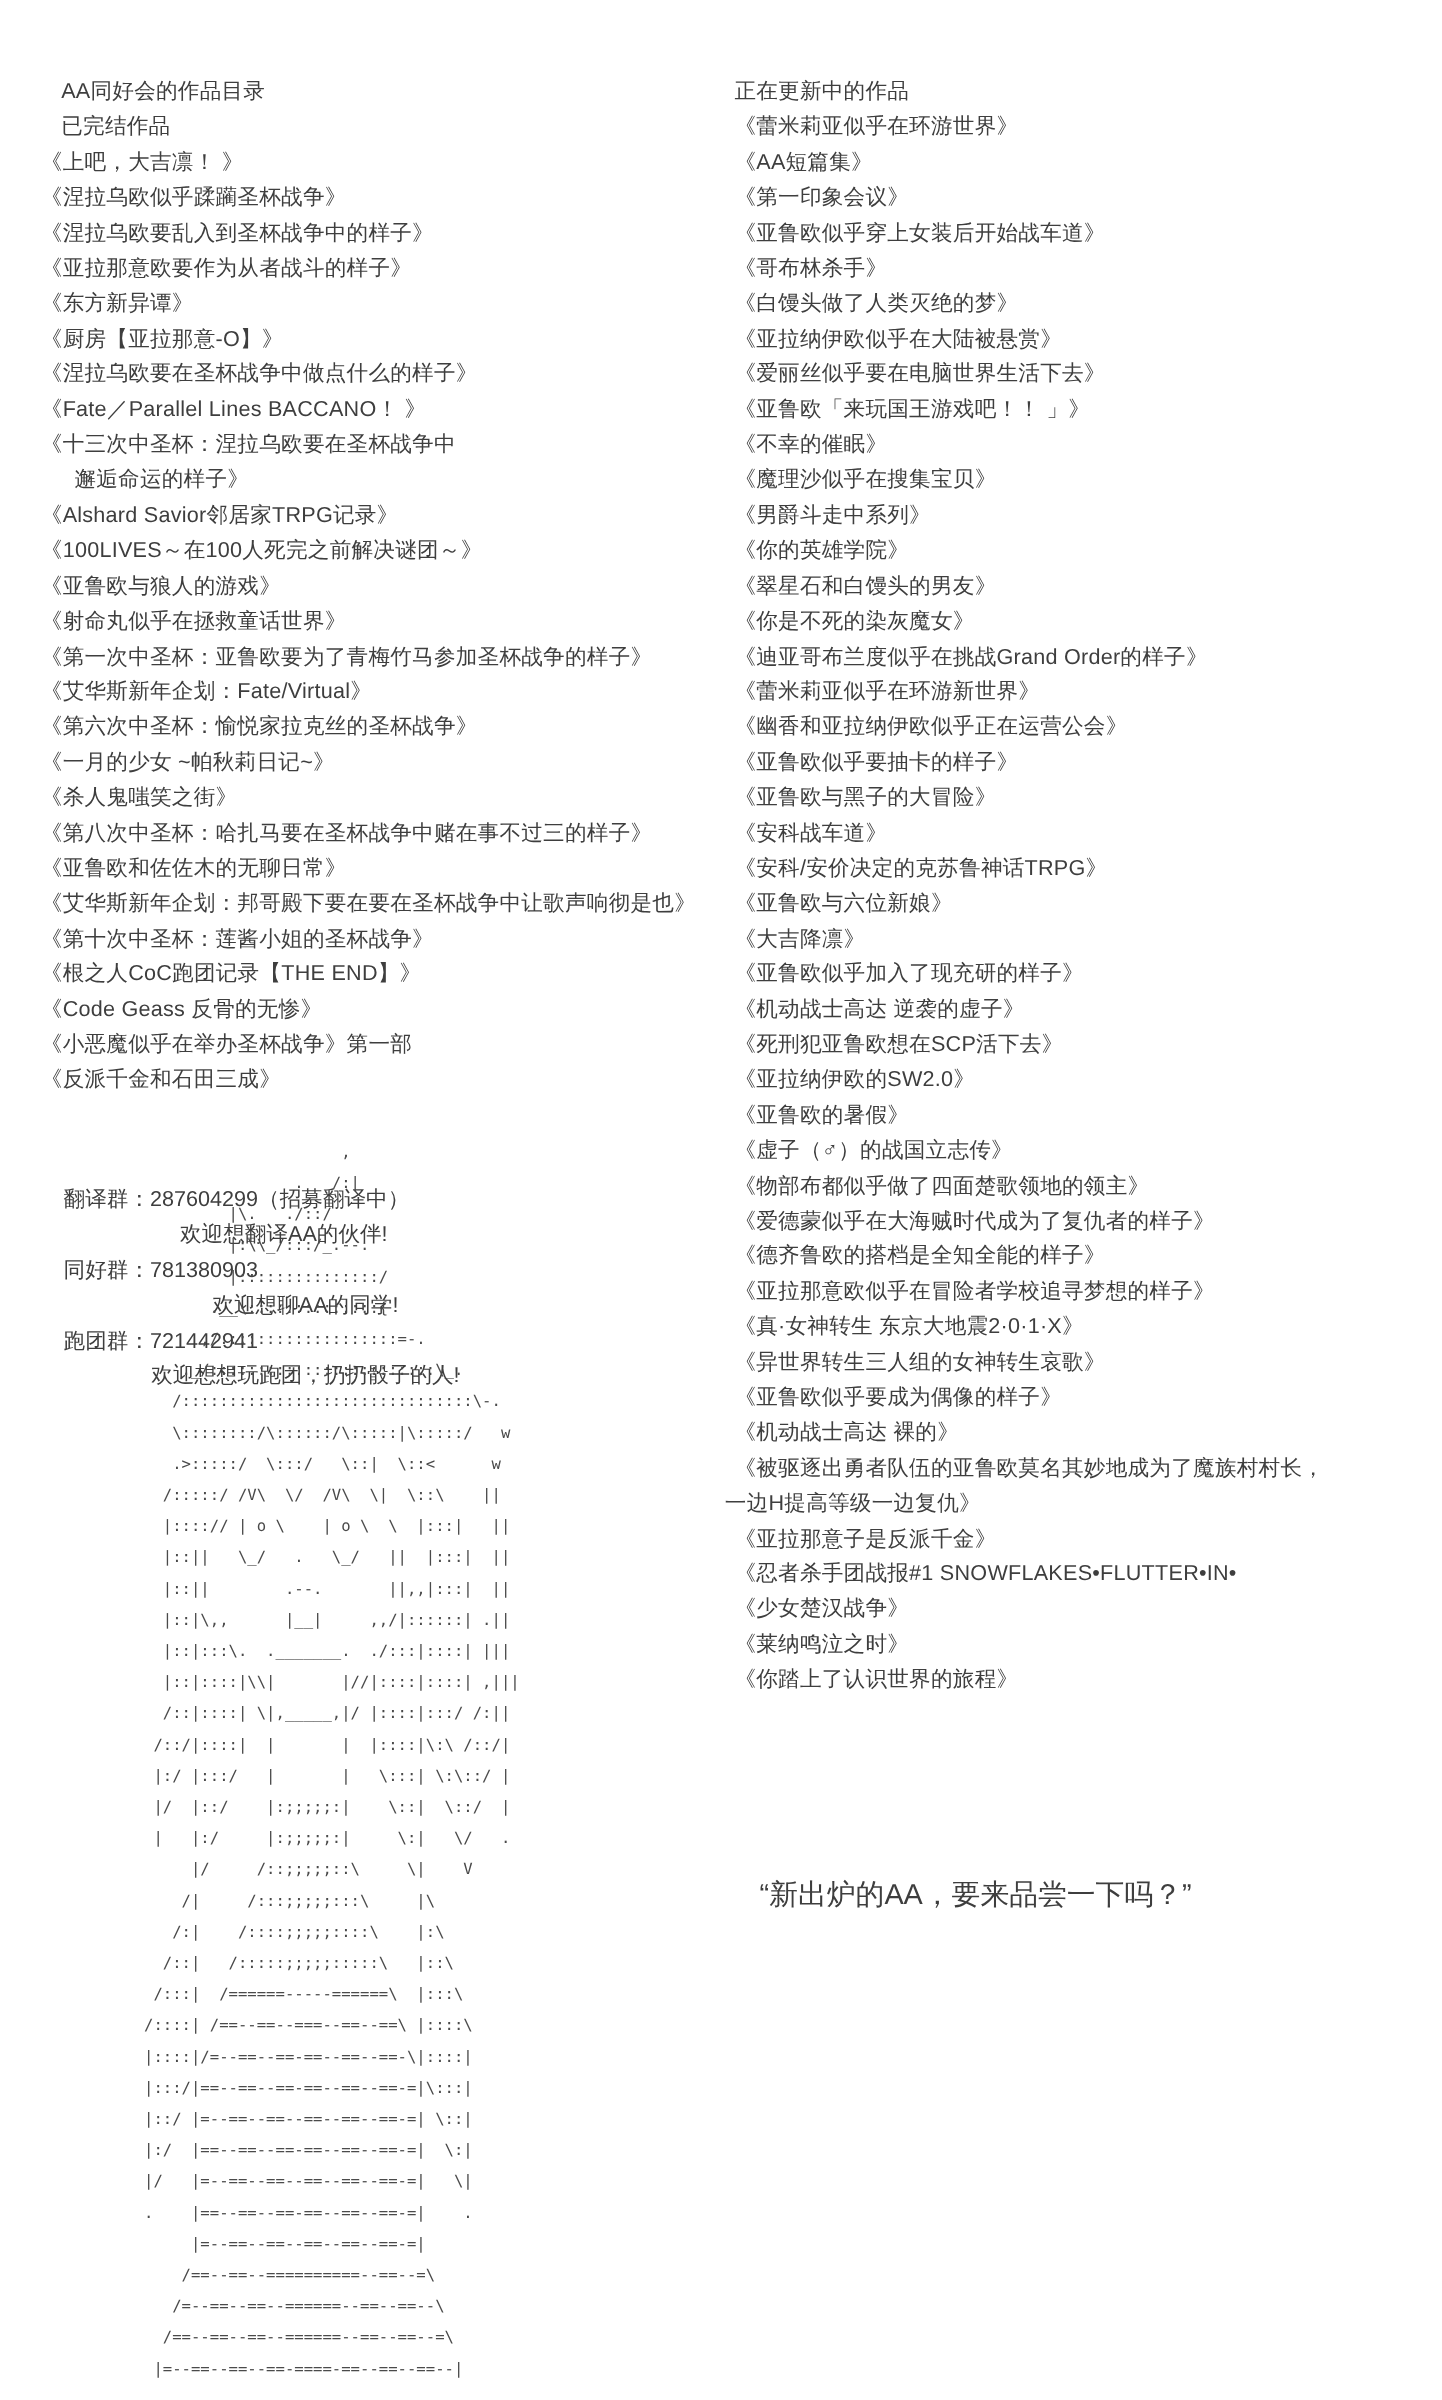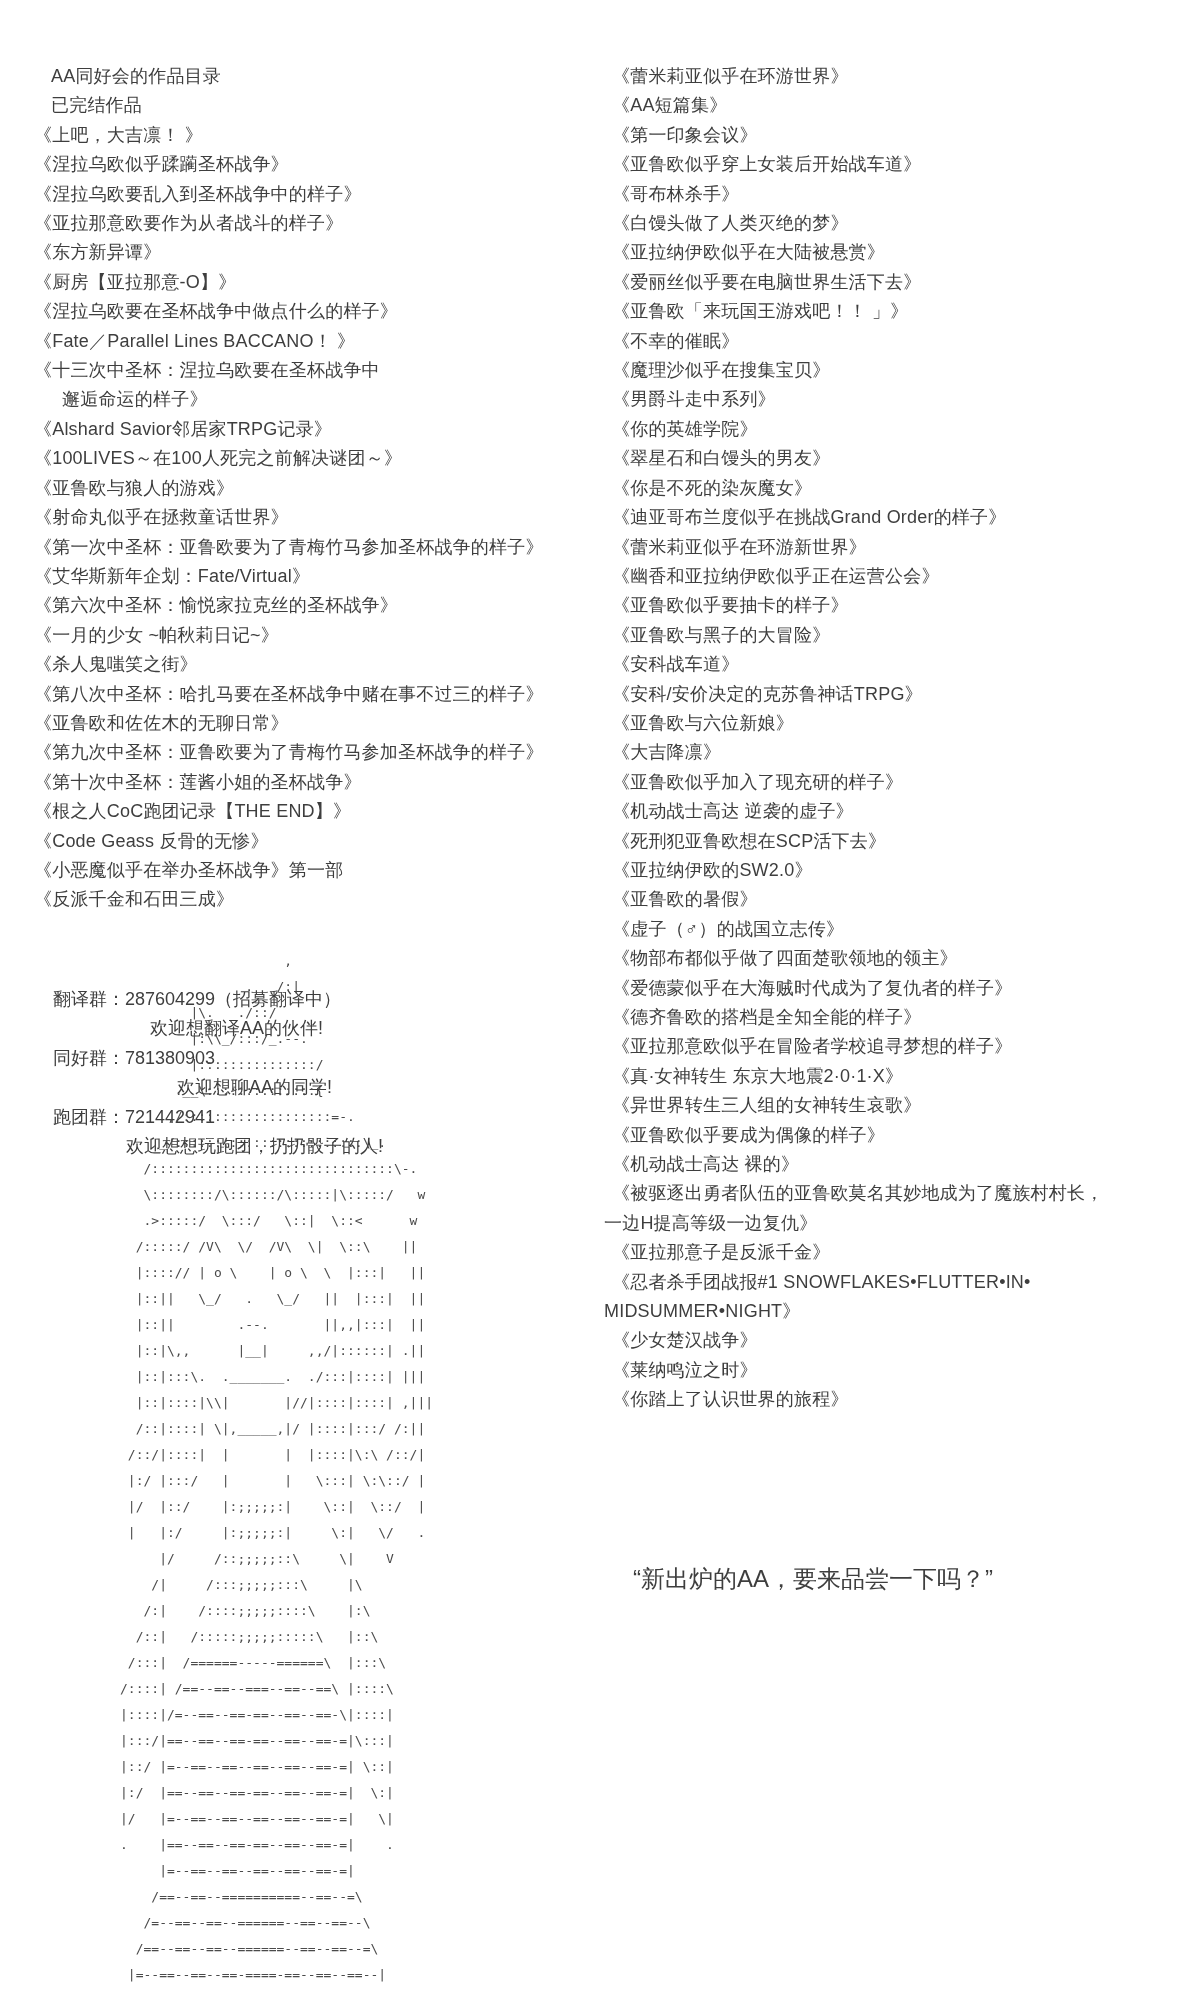--- a/index.html
+++ b/index.html
@@ -62,30 +62,31 @@
         <div class="line">《100LIVES～在100人死完之前解决谜团～》</div>
         <div class="line">《亚鲁欧与狼人的游戏》</div>
         <div class="line">《射命丸似乎在拯救童话世界》</div>
         <div class="line">《第一次中圣杯：亚鲁欧要为了青梅竹马参加圣杯战争的样子》</div>
         <div class="line">《艾华斯新年企划：Fate/Virtual》</div>
         <div class="line">《第六次中圣杯：愉悦家拉克丝的圣杯战争》</div>
         <div class="line">《一月的少女 ~帕秋莉日记~》</div>
         <div class="line">《杀人鬼嗤笑之街》</div>
         <div class="line">《第八次中圣杯：哈扎马要在圣杯战争中赌在事不过三的样子》</div>
         <div class="line">《亚鲁欧和佐佐木的无聊日常》</div>
-        <div class="line">《第九次中圣杯：亚鲁欧要为了青梅竹马参加圣杯战争的样子》</div>
+        <div class="line">《艾华斯新年企划：邦哥殿下要在要在圣杯战争中让歌声响彻是也》</div>
         <div class="line">《第十次中圣杯：莲酱小姐的圣杯战争》</div>
         <div class="line">《根之人CoC跑团记录【THE END】》</div>
         <div class="line">《Code Geass 反骨的无惨》</div>
         <div class="line">《小恶魔似乎在举办圣杯战争》第一部</div>
         <div class="line">《反派千金和石田三成》</div>
       </div>
   </div>
 
   <div class="col col-right">
+    <div class="line">正在更新中的作品</div>
     <div>
         <div class="line">《蕾米莉亚似乎在环游世界》</div>
         <div class="line">《AA短篇集》</div>
         <div class="line">《第一印象会议》</div>
         <div class="line">《亚鲁欧似乎穿上女装后开始战车道》</div>
         <div class="line">《哥布林杀手》</div>
         <div class="line">《白馒头做了人类灭绝的梦》</div>
         <div class="line">《亚拉纳伊欧似乎在大陆被悬赏》</div>
         <div class="line">《爱丽丝似乎要在电脑世界生活下去》</div>
         <div class="line">《亚鲁欧「来玩国王游戏吧！！ 」》</div>
@@ -115,21 +116,20 @@
         <div class="line">《德齐鲁欧的搭档是全知全能的样子》</div>
         <div class="line">《亚拉那意欧似乎在冒险者学校追寻梦想的样子》</div>
         <div class="line">《真·女神转生 东京大地震2·0·1·X》</div>
         <div class="line">《异世界转生三人组的女神转生哀歌》</div>
         <div class="line">《亚鲁欧似乎要成为偶像的样子》</div>
         <div class="line">《机动战士高达 裸的》</div>
         <div class="line">《被驱逐出勇者队伍的亚鲁欧莫名其妙地成为了魔族村村长，</div>
         <div class="line" style="margin-left: -8px;">一边H提高等级一边复仇》</div>
         <div class="line">《亚拉那意子是反派千金》</div>
         <div class="line">《忍者杀手团战报#1 SNOWFLAKES•FLUTTER•IN•</div>
-        <div class="line" style="margin-left: -8px;">MIDSUMMER•NIGHT》</div>
         <div class="line">《少女楚汉战争》</div>
         <div class="line">《莱纳鸣泣之时》</div>
         <div class="line">《你踏上了认识世界的旅程》</div>
       </div>
   </div>
 
   <div class="contact"><div class="line">翻译群：287604299（招募翻译中）</div><div class="line" style="margin-left: 97px;">欢迎想翻译AA的伙伴!</div><div class="line">同好群：781380903</div><div class="line" style="margin-left: 73px; text-align: center;">欢迎想聊AA的同学!</div><div class="line">跑团群：721442941</div><div class="line" style="margin-left: 73px;">欢迎想想玩跑团，扔扔骰子的人!</div></div>
 
   <pre class="ascii-art">                     ,
                 .   /:|

